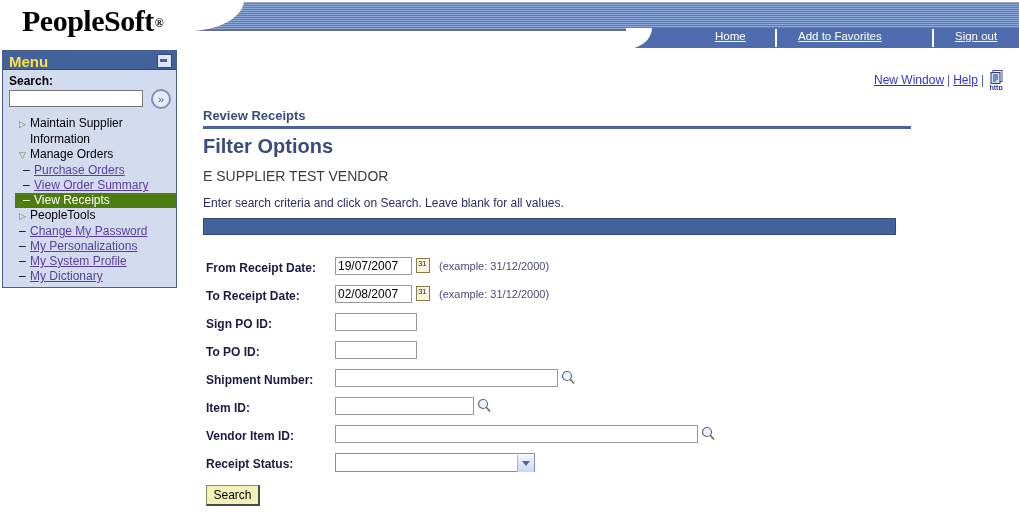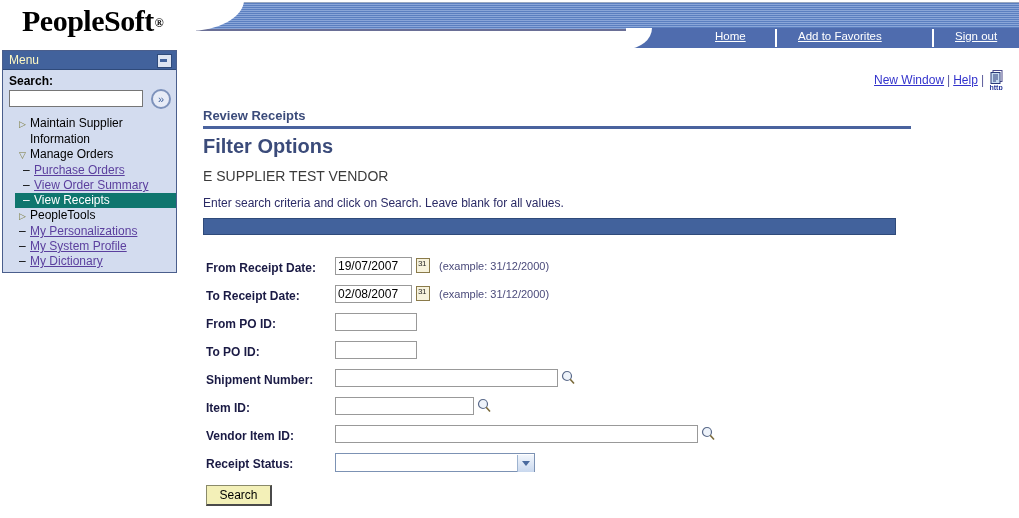--- a/index.html
+++ b/index.html
@@ -113,23 +113,23 @@
   }
   #menu-title-bar {
     height: 18px;
     background: #42629c;
     border-bottom: 1px solid #2f4a7a;
     position: relative;
   }
   #menu-title {
     position: absolute;
     left: 6px; top: 2px;
-    color: #fef9c3;
-    font-size: 12px;
-    font-weight: normal;
+    color: #fde047;
+    font-size: 15px;
+    font-weight: bold;
   }
   #menu-minimize {
     position: absolute;
     right: 4px; top: 3px;
     width: 13px;
     height: 12px;
     background: #dde4f2;
     border: 1px solid #2f4a7a;
     cursor: pointer;
   }
@@ -210,21 +210,21 @@
   }
   .menu-item.leaf-link .label {
     color: #5b3f9e;
     text-decoration: underline;
   }
   .menu-item.wrapped {
     padding-left: 15px;
     line-height: 15px;
   }
   .menu-item.selected {
-    background: #0f766e;
+    background: #4d7c0f;
   }
   .menu-item.selected .label { color: #ffffff; text-decoration: none; }
   .menu-item.selected .marker.dash { color: #ffffff; }
   .menu-item.plain-leaf .label { color: #5b3f9e; text-decoration: underline; }
 
   
   #top-right-links {
     position: absolute;
     right: 12px; top: 70px;
     font-size: 12px;
@@ -385,21 +385,21 @@
     position: absolute;
     left: 4px; top: 6px;
     width: 0; height: 0;
     border-left: 4px solid transparent;
     border-right: 4px solid transparent;
     border-top: 5px solid #4a6a9e;
   }
   #search-button {
     position: absolute;
     left: 0;
-    width: 66px;
+    width: 54px;
     height: 21px;
     background: #f3f0b8;
     border: 1px solid #8a8a6a;
     border-right: 2px solid #4a4a4a;
     border-bottom: 2px solid #4a4a4a;
     box-sizing: border-box;
     font-family: "Liberation Sans", sans-serif;
     font-size: 12px;
     color: #000000;
     cursor: pointer;
@@ -451,20 +451,21 @@
   </div>
 
   <ul id="menu-list">
     <li class="menu-item folder"><span class="marker">▷</span><span class="label">Maintain Supplier</span></li>
     <li class="menu-item wrapped folder"><span class="label">Information</span></li>
     <li class="menu-item folder"><span class="marker">▽</span><span class="label">Manage Orders</span></li>
     <li class="menu-item child leaf-link"><span class="marker dash">–</span><span class="label">Purchase Orders</span></li>
     <li class="menu-item child leaf-link"><span class="marker dash">–</span><span class="label">View Order Summary</span></li>
     <li class="menu-item child selected"><span class="marker dash">–</span><span class="label">View Receipts</span></li>
     <li class="menu-item folder"><span class="marker">▷</span><span class="label">PeopleTools</span></li>
+    <li class="menu-item plain-leaf"><span class="marker dash">–</span><span class="label">Change My Password</span></li>
     <li class="menu-item plain-leaf"><span class="marker dash">–</span><span class="label">My Personalizations</span></li>
     <li class="menu-item plain-leaf"><span class="marker dash">–</span><span class="label">My System Profile</span></li>
     <li class="menu-item plain-leaf"><span class="marker dash">–</span><span class="label">My Dictionary</span></li>
   </ul>
 </div>
 
 <div id="content">
   <div id="breadcrumb">Review Receipts</div>
   <div id="title-rule"></div>
   <div id="page-title">Filter Options</div>
@@ -484,21 +485,21 @@
     </div>
 
     <div class="field-row" style="top:28px; width:700px;">
       <div class="field-label">To Receipt Date:</div>
       <input class="text-input" type="text" style="left: 132px; width: 77px;" value="02/08/2007">
       <div class="cal-icon" style="left:213px;"></div>
       <div class="hint" style="left:236px;">(example: 31/12/2000)</div>
     </div>
 
     <div class="field-row" style="top:56px; width:700px;">
-      <div class="field-label">From PO ID:</div>
+      <div class="field-label">Sign PO ID:</div>
       <input class="text-input" type="text" style="left: 132px; width: 82px;" value="">
     </div>
 
     <div class="field-row" style="top:84px; width:700px;">
       <div class="field-label">To PO ID:</div>
       <input class="text-input" type="text" style="left: 132px; width: 82px;" value="">
     </div>
 
     <div class="field-row" style="top:112px; width:700px;">
       <div class="field-label">Shipment Number:</div>

